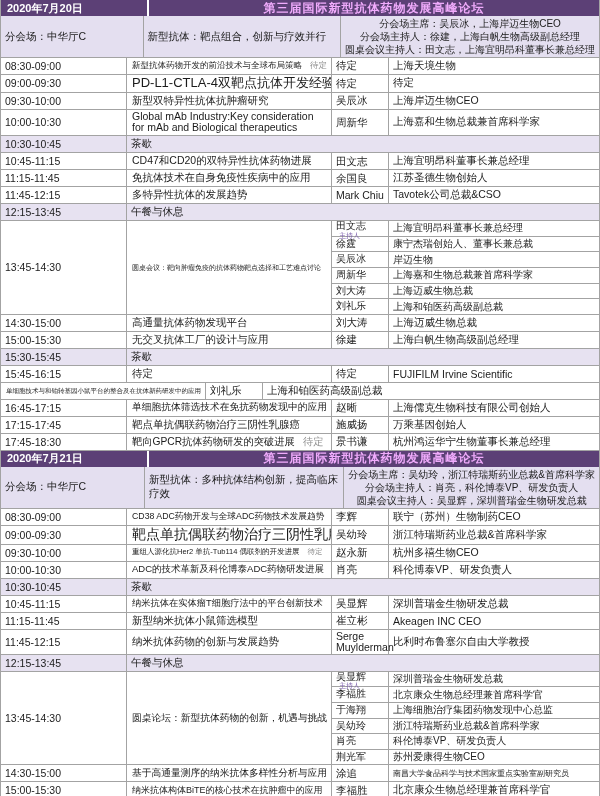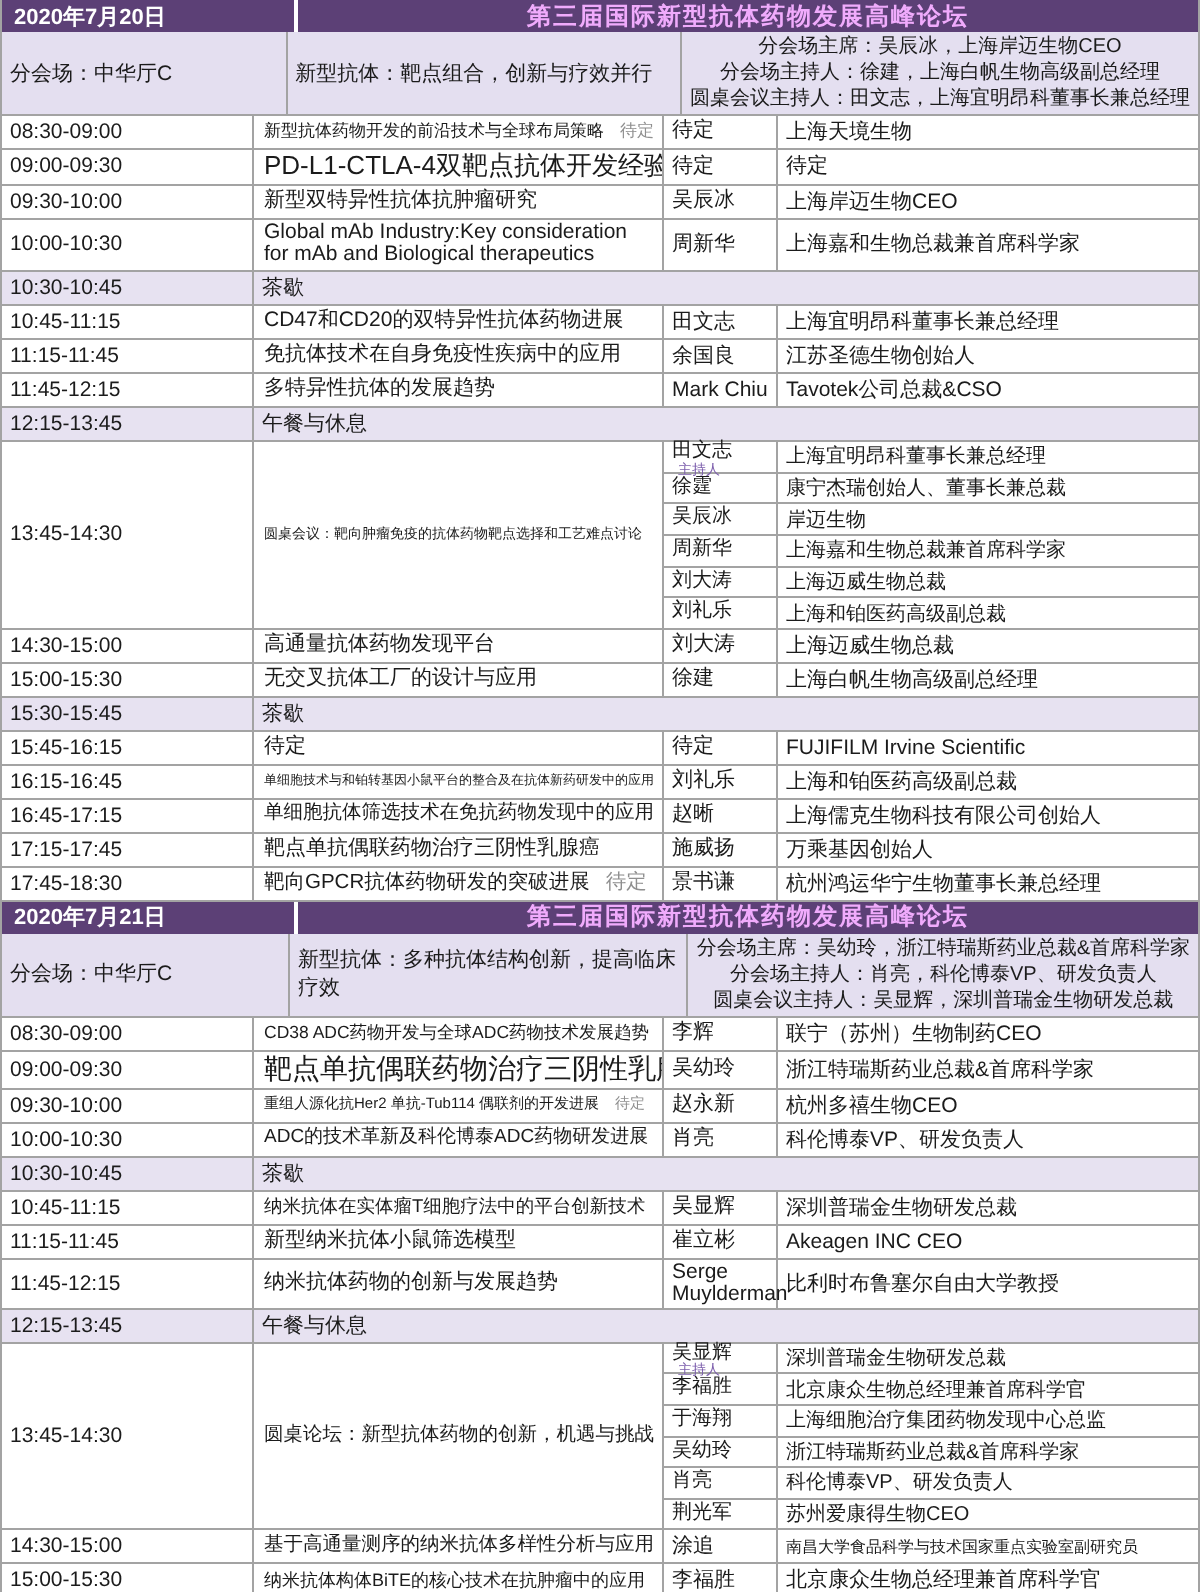--- a/index.html
+++ b/index.html
@@ -200,21 +200,20 @@
       </div>
       <div class="row session">
         <div class="cell time">15:45-16:15</div>
         <div class="cell topic fit">
           <span>待定</span>
         </div>
         <div class="cell name">待定</div>
         <div class="cell org fit">FUJIFILM Irvine Scientific</div>
       </div>
       <div class="row session">
-        <div class="cell time">16:15-16:45</div>
         <div class="cell topic fit" style="font-size: 6.5px;">
           <span>单细胞技术与和铂转基因小鼠平台的整合及在抗体新药研发中的应用</span>
         </div>
         <div class="cell name">刘礼乐</div>
         <div class="cell org fit">上海和铂医药高级副总裁</div>
       </div>
       <div class="row session">
         <div class="cell time">16:45-17:15</div>
         <div class="cell topic fit" style="font-size: 9.75px;">
           <span>单细胞抗体筛选技术在免抗药物发现中的应用</span>

